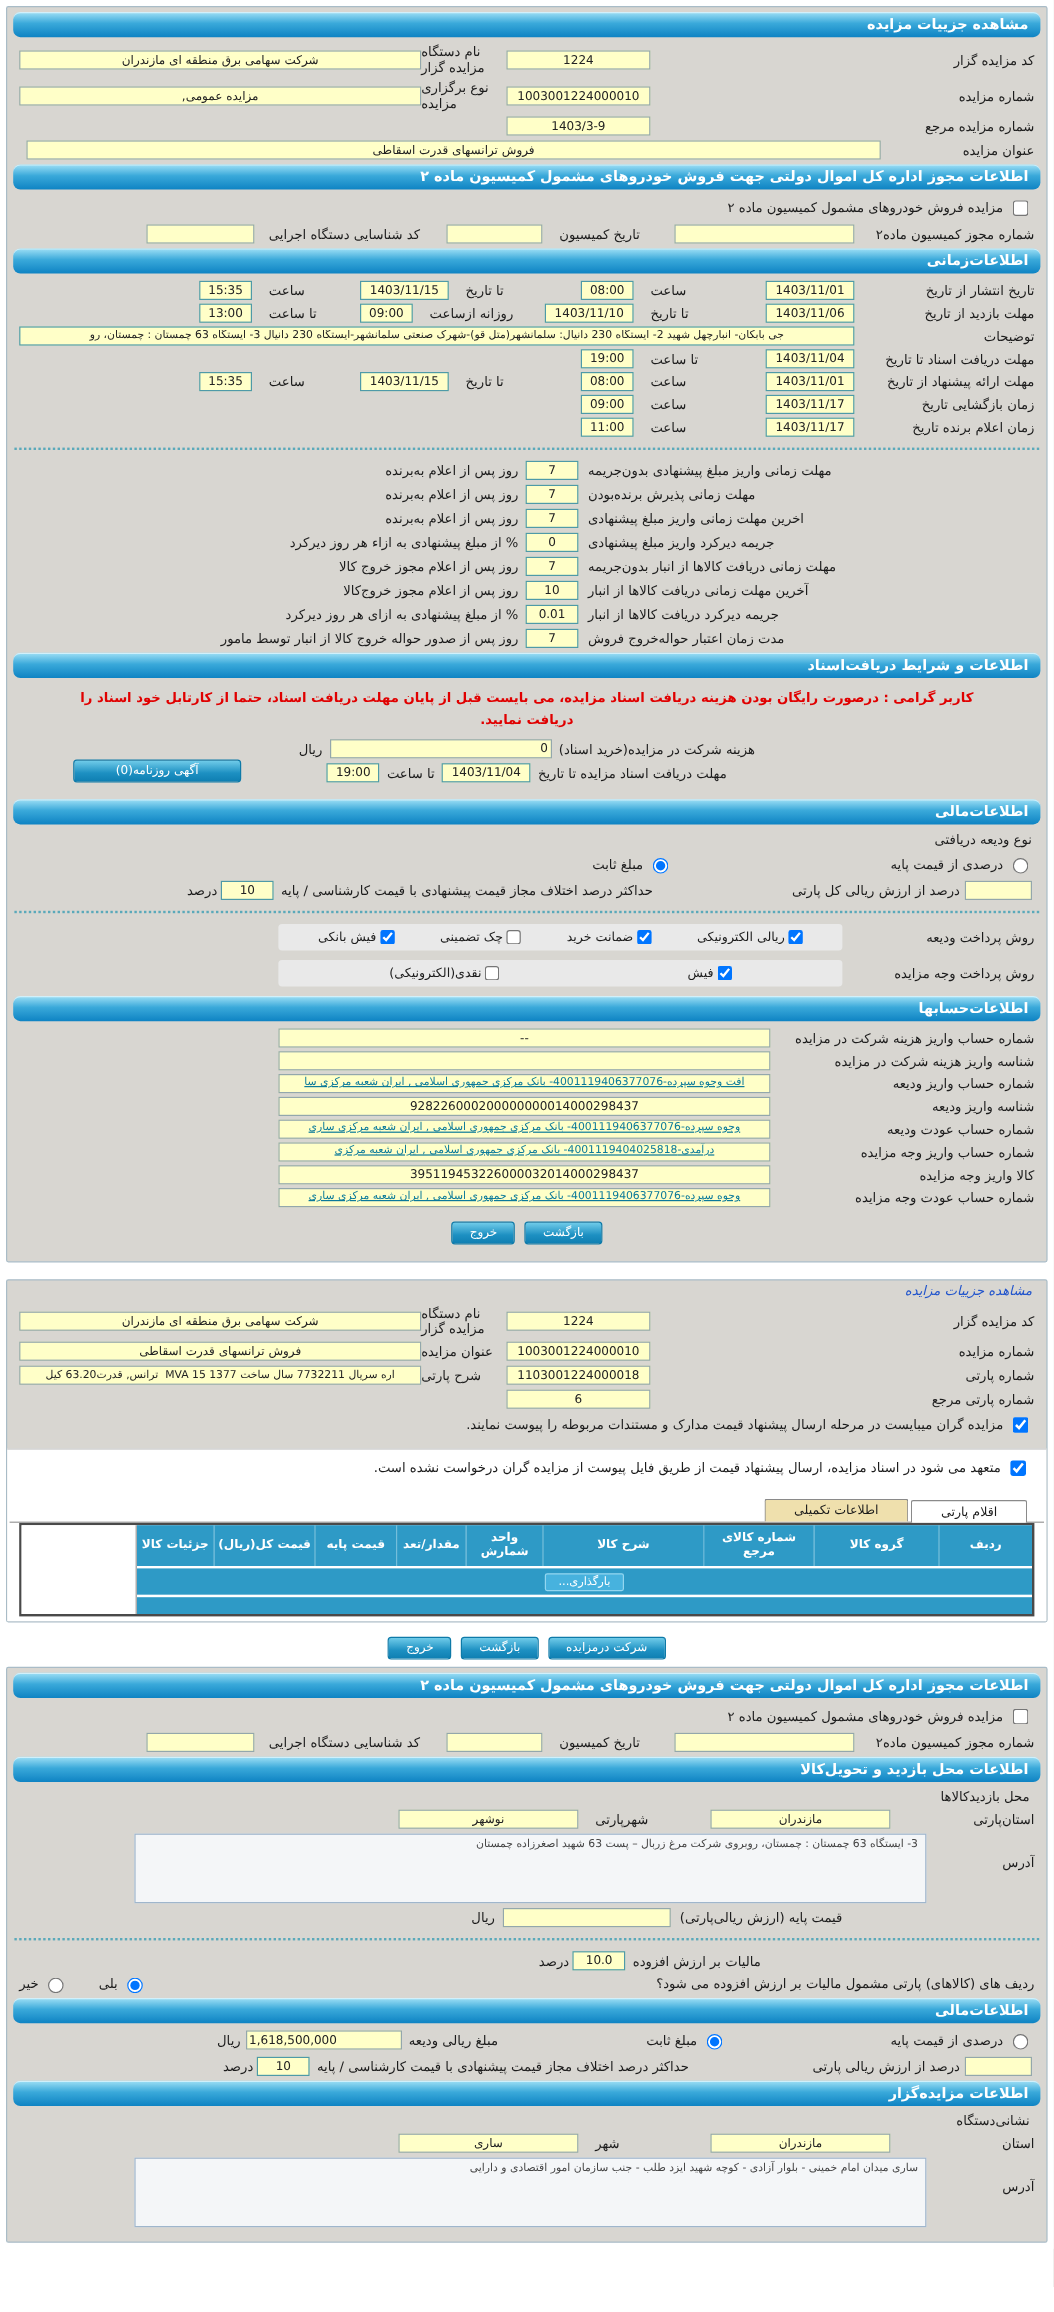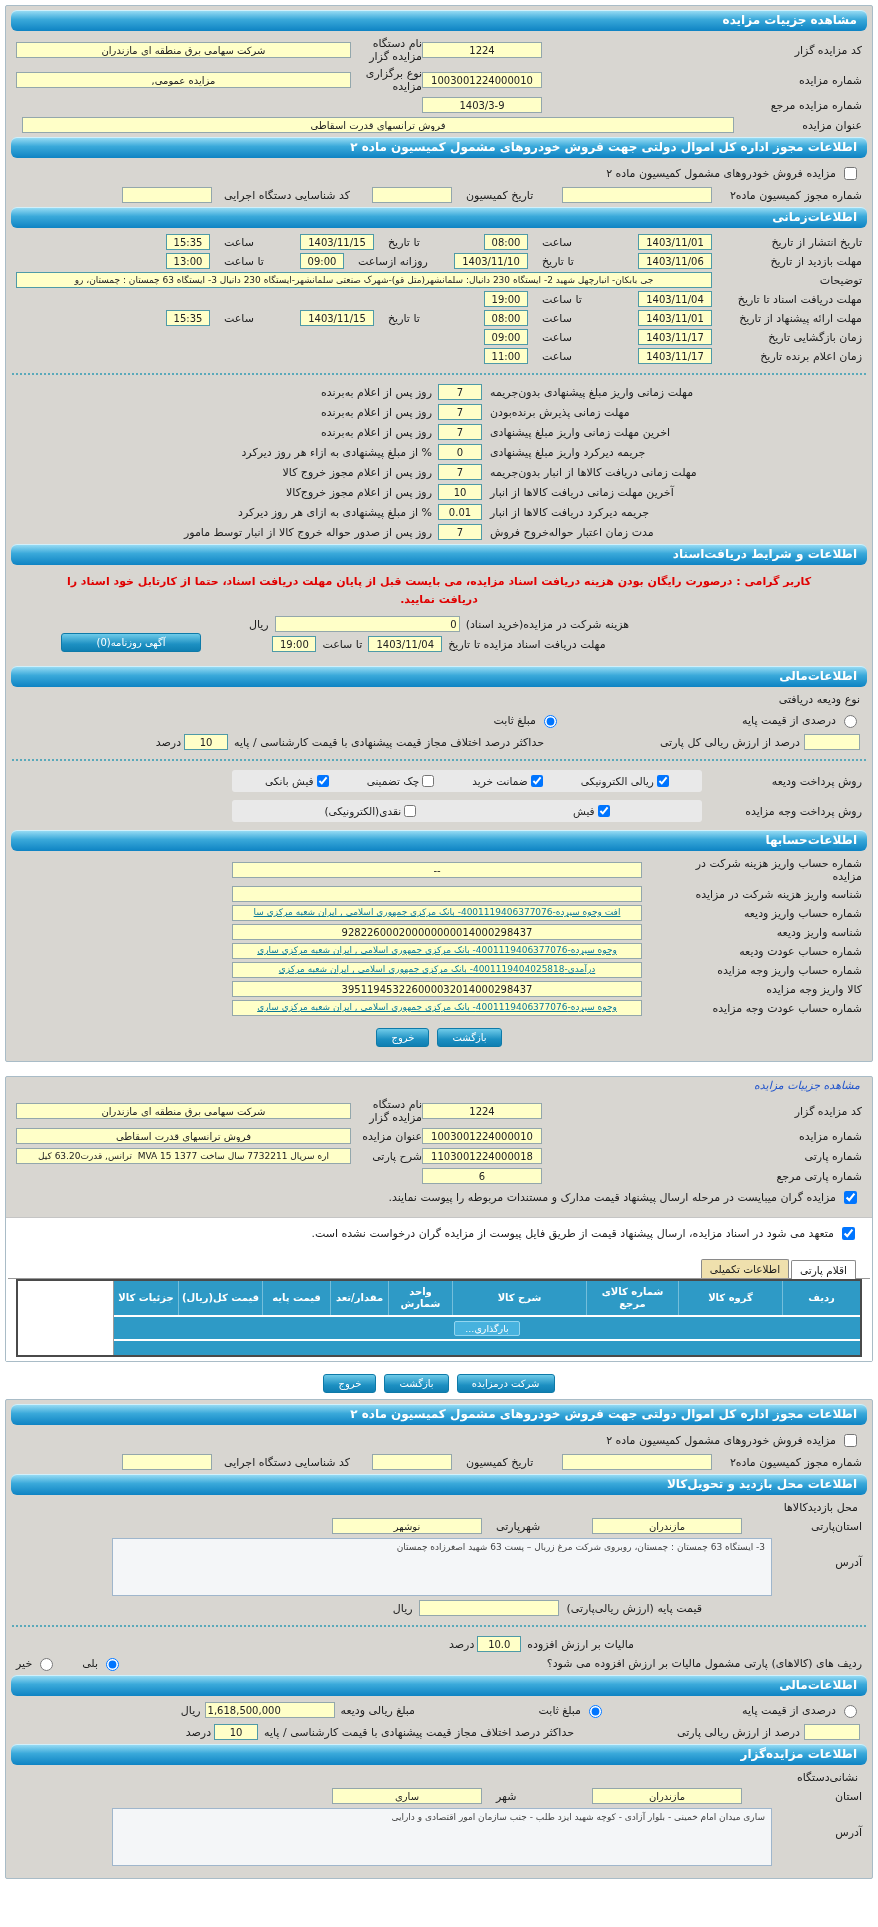--- a/index.html
+++ b/index.html
@@ -12,48 +12,48 @@
        padding:0 2px;box-sizing:border-box;color:#222;display:inline-block;overflow:hidden;white-space:nowrap}
   input.fld{outline:none}
   .dateF{width:74px;border-color:#4e9aa8}
   .timeF{width:44px;border-color:#4e9aa8}
   .numF{width:44px;border-color:#4e9aa8}
   .sep{border-top:2px dotted #5aa9ba;margin:9px 6px}
   .row2{display:flex;align-items:center;margin:4px 10px}
   .cr{display:flex;align-items:center;width:440px}
   .cr .lbl{flex:1;padding-left:8px}
   .cl{flex:1;display:flex;align-items:center}
-  .cl .lbl{flex:1;text-align:right}
+  .cl .lbl{flex:1;text-align:left}
   .w120{width:120px}.w150{width:150px}.w335{width:335px}.w185{width:185px}
   .trow{display:flex;align-items:center;margin:3px 10px}
   .tl1{width:150px}
   .tlbl{width:110px;text-align:left;padding-left:14px;box-sizing:border-box}
   .tlbl2{width:90px;text-align:left;padding-left:14px;box-sizing:border-box}
   .prow{display:flex;align-items:center;margin:4px 10px}
   .plbl{width:380px;text-align:left;padding-left:8px;box-sizing:border-box}
   .psuf{padding-right:6px}
   .warn{color:#e00000;font-weight:bold;text-align:center;margin:8px 40px;line-height:1.6;font-size:11px}
   .crow{display:flex;align-items:center;justify-content:center;margin:4px 0;gap:6px}
   .btn{background:linear-gradient(180deg,#6fcbe9,#1d90c2 60%,#0f7fb2);color:#fff;border:1px solid #0e7aa8;border-radius:3px;
        font-family:inherit;font-size:10px;padding:3px 14px;cursor:pointer}
   .btnrow{display:flex;justify-content:center;gap:8px;margin:12px 0 6px}
   .strip-row{display:flex;align-items:center;margin:8px 10px}
   .strip-row .slbl{width:160px}
   .strip{width:470px;background:#e9e9e9;border-radius:3px;padding:5px 14px;display:flex;align-items:center;justify-content:space-around;box-sizing:border-box}
   .ck{display:flex;align-items:center;gap:3px;font-size:10.5px}
   .ck input{margin:0;width:12px;height:12px}
   .radio-item{display:flex;align-items:center;gap:3px}
   .arow{display:flex;align-items:center;margin:3px 10px}
-  .arow .albl{width:220px;padding-left:22px;box-sizing:border-box}
+  .arow .albl{width:220px;padding-left:12px;box-sizing:border-box}
   .accF{width:410px}
   .acc-link{color:#0b7a9a;text-decoration:underline;font-size:9px}
   .lnk{color:#2255cc;font-style:italic;margin:2px 12px;display:inline-block;cursor:pointer;font-size:11px}
   .cbline{display:flex;align-items:center;gap:4px;margin:4px 12px}
   .tabs{display:flex;justify-content:flex-start;align-items:flex-end;padding:0 14px;border-bottom:1px solid #999;margin-top:16px;background:#fff}
-  .tab{padding:3px 8px;border:1px solid #8a8a8a;border-bottom:none;font-size:10.5px;border-radius:2px 2px 0 0;cursor:pointer}
+  .tab{padding:3px 24px;border:1px solid #8a8a8a;border-bottom:none;font-size:10.5px;border-radius:2px 2px 0 0;cursor:pointer}
   .tab.active{background:#fff;position:relative;top:1px}
   .tab.alt{background:#efe0ad;margin-right:2px}
   .white{background:#fff;margin-top:10px;padding:2px 2px 4px;border-top:1px solid #c5c5c5}
   .tblwrap{border:2px solid #4a4a4a;margin:0 8px;background:#fff;display:flex}
   .cellsCol{flex:1}
   .gutter{width:112px;background:#fff;border-left:none;border-right:1px solid #9a9a9a}
   .throw{display:flex}
   .th{background:#2e9ac6;color:#fff;font-weight:bold;font-size:10px;text-align:center;padding:2px;border-left:1px solid #74bedb;
       display:flex;align-items:center;justify-content:center;min-height:34px;box-sizing:border-box;line-height:1.25}
   .loadrow{background:#2e9ac6;height:22px;display:flex;align-items:center;justify-content:center;border-top:2px solid #fff}

